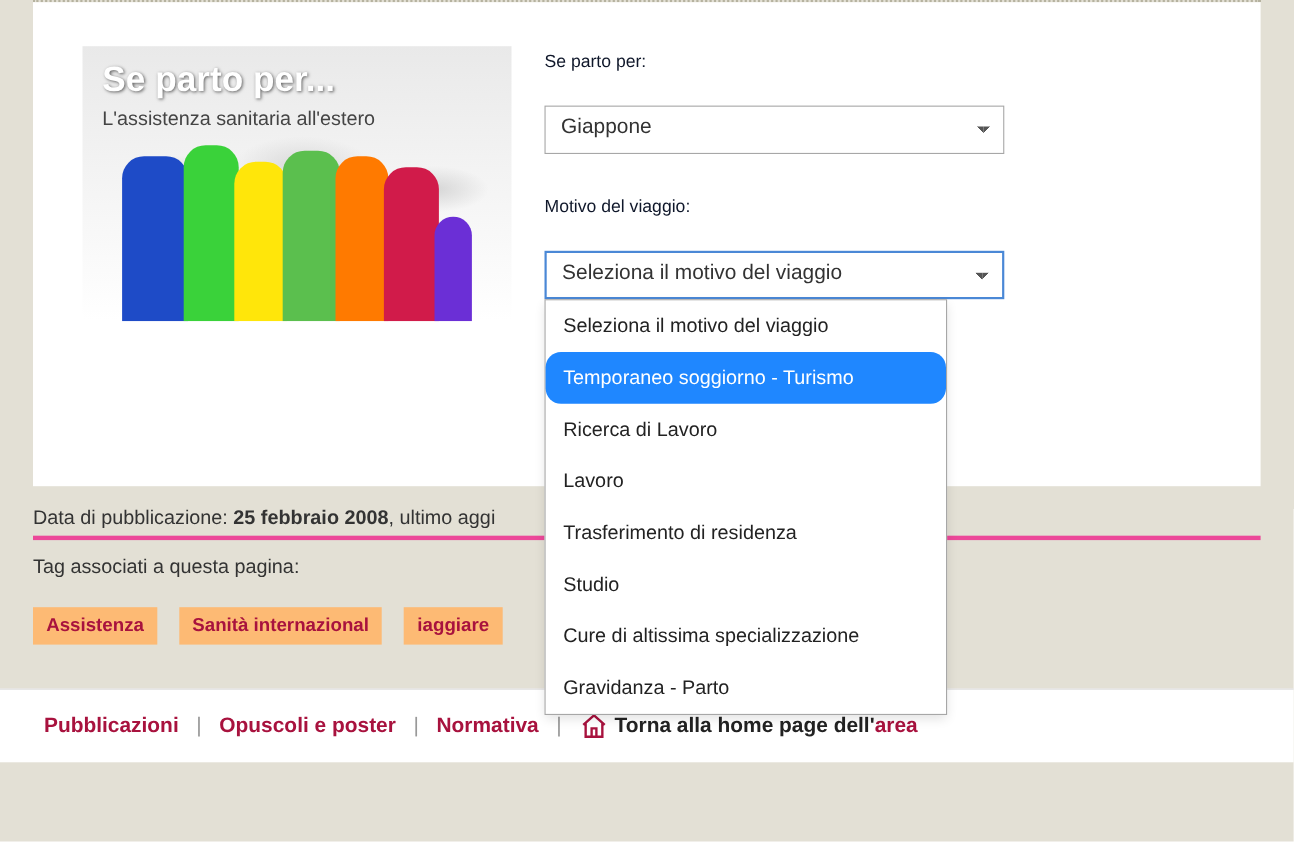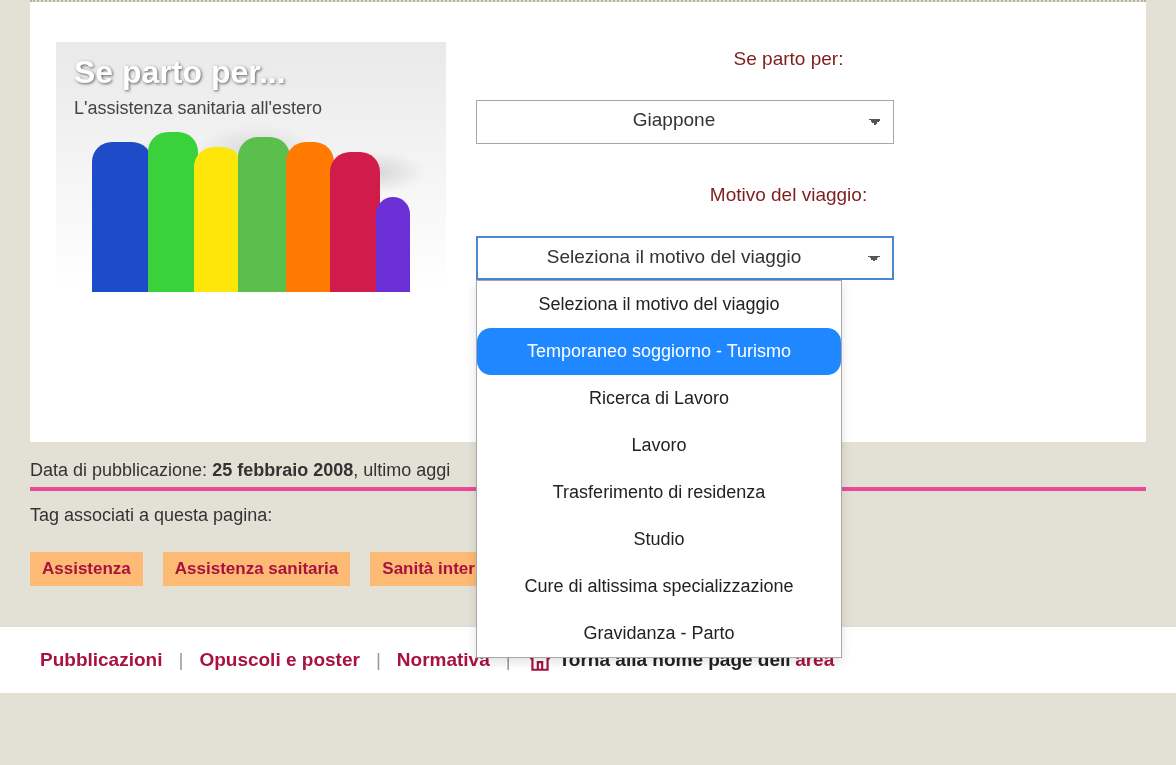--- a/index.html
+++ b/index.html
@@ -14,24 +14,23 @@
     margin: 0 auto;
     position: relative;
   }
   .dotted-border {
     border-top: 2px dotted #b5b29f;
     margin: 0 30px;
   }
   .content-card {
     background: #ffffff;
     margin: 0 30px;
-    padding: 40px 45px 60px 26px;
+    padding: 40px 45px 60px 45px;
     min-height: 440px;
     position: relative;
-    text-align: center;
   }
   .flex-row {
     display: flex;
     gap: 30px;
   }
   .promo-image {
     width: 390px;
     height: 250px;
     position: relative;
     background: linear-gradient(180deg, #e9e9e9 0%, #f2f2f2 40%, #ffffff 100%);
@@ -62,22 +61,22 @@
   .person { width:46px; height:140px; border-radius:20px 20px 0 0; margin:0 -2px;}
   .p1{background:#1e4bc7;height:150px;width:60px;}
   .p2{background:#3ad23a;height:160px;width:50px;}
   .p3{background:#ffe60a;height:145px;width:48px;}
   .p4{background:#5bbf4e;height:155px;width:52px;}
   .p5{background:#ff7a00;height:150px;width:48px;}
   .p6{background:#d11b4a;height:140px;width:50px;}
   .p7{background:#6b2fd6;height:95px;width:34px;}
   .form-col { flex: 1; }
   .field-label {
-    font-size: 19px;
-    color: #7f1d1d;
+    font-size: 16px;
+    color: #0f172a;
     margin-bottom: 30px;
     margin-top: 6px;
   }
   .field-label.second { margin-top: 40px; }
   .select-box {
     width: 418px;
     height: 44px;
     border: 1px solid #a7a7a7;
     background: #fff;
     font-size: 19px;
@@ -216,21 +215,20 @@
 
   <div class="meta-section">
     <div class="meta-line">
       <span>Data di pubblicazione: </span><span class="bold">25 febbraio 2008</span><span>, ultimo aggi</span>
     </div>
     <div class="tag-line">Tag associati a questa pagina:</div>
   </div>
 
   <div class="tags" id="tags-row">
       <span class="tag">Assistenza</span>
-      <span class="tag">Assistenza sanitaria</span>
       <span class="tag">Sanità internazional</span>
       <span class="tag">iaggiare</span>
     </div>
 
   <div class="footer-bar">
     <span class="footer-link">Pubblicazioni</span>
     <span class="footer-sep">|</span>
     <span class="footer-link">Opuscoli e poster</span>
     <span class="footer-sep">|</span>
     <span class="footer-link">Normativa</span>

